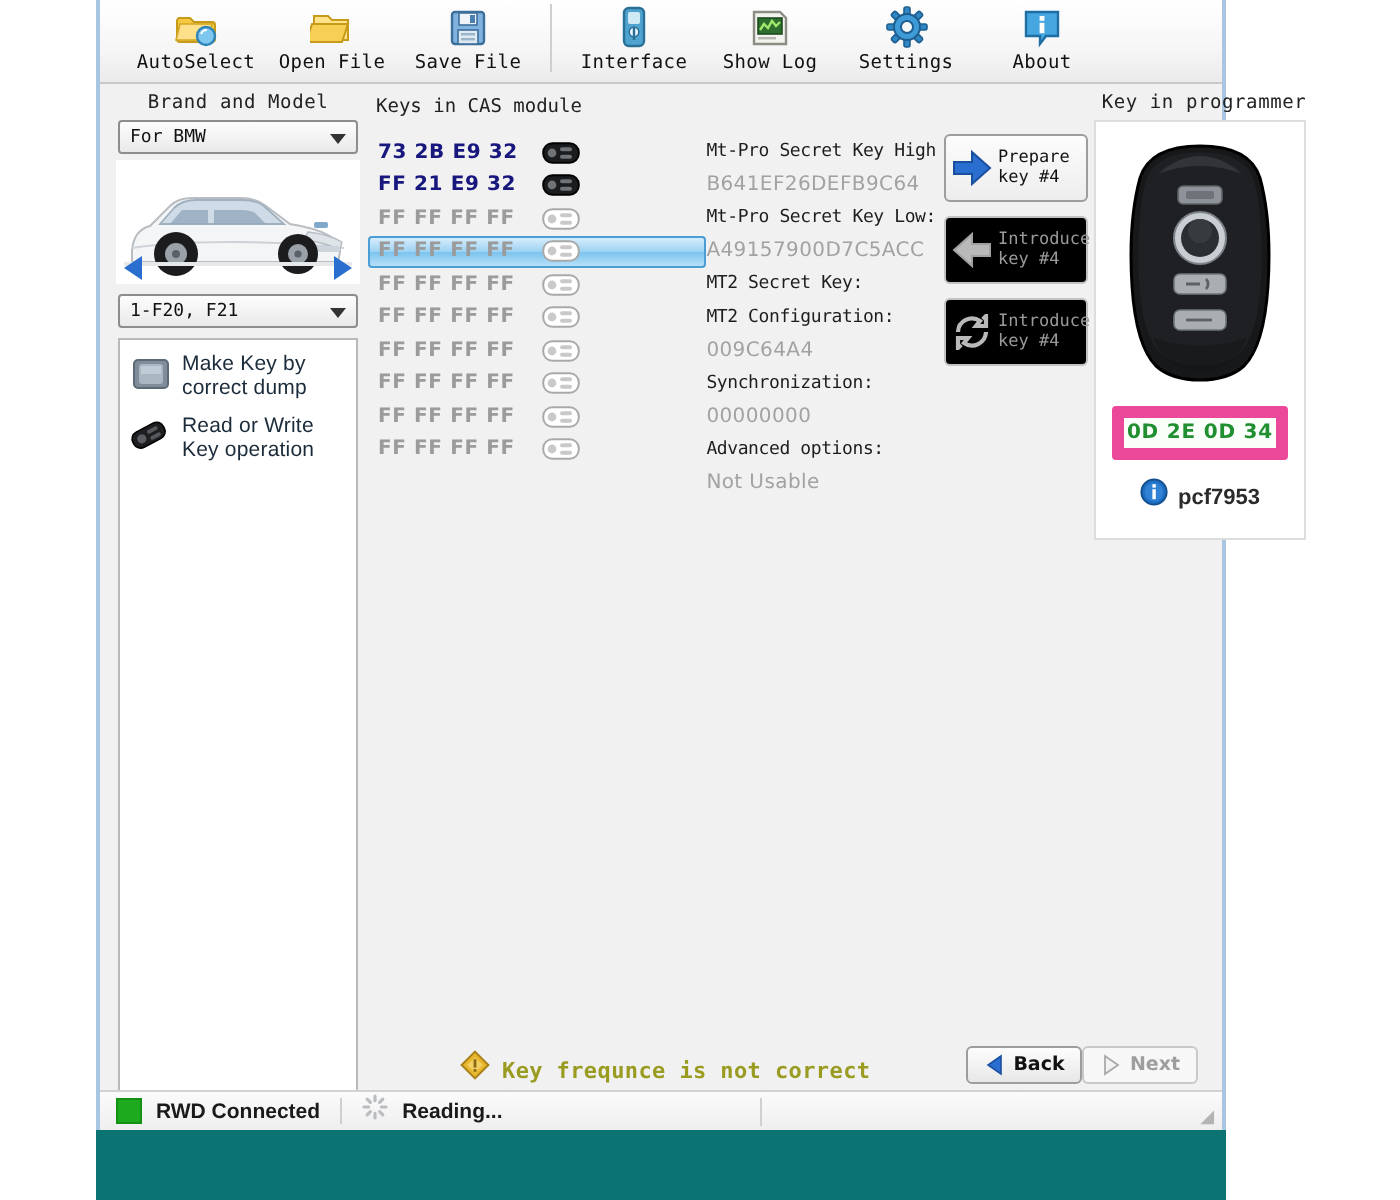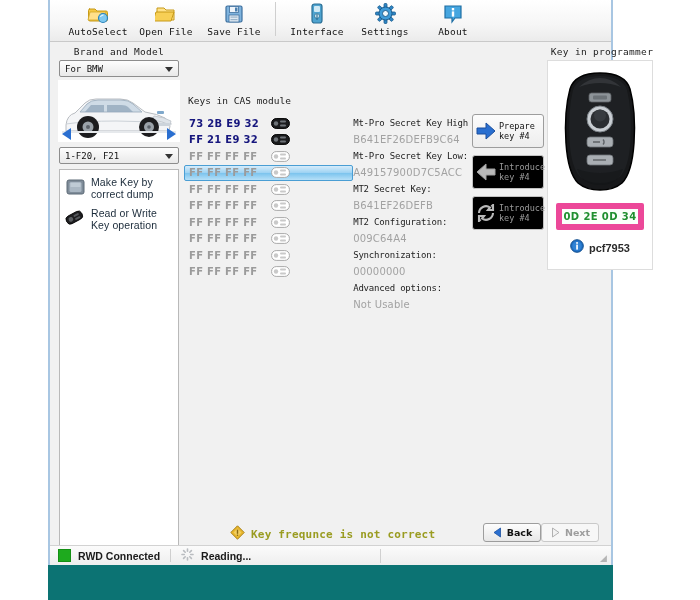--- a/index.html
+++ b/index.html
@@ -71,21 +71,21 @@
   .op{
     display:flex;align-items:flex-start;gap:5px;margin-bottom:7px;cursor:pointer;
   }
   .op-ico{width:22px;height:22px;flex:0 0 22px;display:flex;align-items:center;justify-content:center;}
   .op-lbl{
     font-size:10.5px;color:#1b2b3a;line-height:12px;letter-spacing:.1px;
   }
 
   
   .center{
-    position:absolute;left:134px;top:46px;width:360px;height:498px;margin-top:47px;
+    position:absolute;left:134px;top:46px;width:360px;height:498px;
   }
   .keys-hdr{
     font-family:"DejaVu Sans Mono",monospace;font-size:9.5px;color:#222;
     padding:2px 0 4px 4px;
   }
   .keys-body{display:flex;}
   .keylist{width:220px;padding-top:5px;}
   .krow{
     display:flex;align-items:center;height:16.5px;padding-left:4px;box-sizing:border-box;
     border:1px solid transparent;border-radius:2px;
@@ -217,20 +217,31 @@
         <svg width="16" height="21" viewBox="0 0 16 21">
           <rect x="3" y="1" width="10" height="19" rx="2.5" fill="#4ea3cf" stroke="#2a6f96" stroke-width="1.2"></rect>
           <rect x="5" y="3" width="6" height="6" rx="1" fill="#cfe9f5"></rect>
           <circle cx="8" cy="13" r="2.4" fill="#eaf6fb" stroke="#2a6f96" stroke-width=".8"></circle>
           <rect x="7.4" y="11" width="1.2" height="6" fill="#2a6f96"></rect>
         </svg>
       </div>
       <div class="tb-lbl">Interface</div>
     </div>
 
+    <div class="tb-item">
+      <div class="tb-ico">
+        <svg width="22" height="20" viewBox="0 0 22 20">
+          <path d="M3 2 h13 l3 3 v13 h-16 z" fill="#f2f2ef" stroke="#8d8d85" stroke-width="1.2"></path>
+          <rect x="5" y="5" width="12" height="8" fill="#2f6d2f" stroke="#1d4a1d" stroke-width=".8"></rect>
+          <polyline points="6,11 8,8 10,10 12,6.5 14,9 16,7" fill="none" stroke="#9fe86a" stroke-width="1.2"></polyline>
+          <rect x="5" y="14.5" width="9" height="1.2" fill="#b6b6ae"></rect>
+        </svg>
+      </div>
+      <div class="tb-lbl">Show Log</div>
+    </div>
 
     <div class="tb-item">
       <div class="tb-ico">
         <svg width="21" height="21" viewBox="0 0 21 21">
           <g fill="#2f86c5" stroke="#1d5e8f" stroke-width=".8">
             <rect x="9" y="0.5" width="3" height="20" rx="1"></rect>
             <rect x="0.5" y="9" width="20" height="3" rx="1"></rect>
             <rect x="9" y="0.5" width="3" height="20" rx="1" transform="rotate(45 10.5 10.5)"></rect>
             <rect x="0.5" y="9" width="20" height="3" rx="1" transform="rotate(45 10.5 10.5)"></rect>
           </g>
@@ -448,23 +459,20 @@
             <span class="ival">B641EF26DEFB9C64</span>
           </div>
           <div class="irow">
             <span class="ilbl">Mt-Pro Secret Key Low:</span>
           </div>
           <div class="irow">
             <span class="ival">A49157900D7C5ACC</span>
           </div>
           <div class="irow">
             <span class="ilbl">MT2 Secret Key:</span>
-          </div>
-          <div class="irow">
-            <span class="ival">B641EF26DEFB</span>
           </div>
           <div class="irow">
             <span class="ilbl">MT2 Configuration:</span>
           </div>
           <div class="irow">
             <span class="ival">009C64A4</span>
           </div>
           <div class="irow">
             <span class="ilbl">Synchronization:</span>
           </div>

